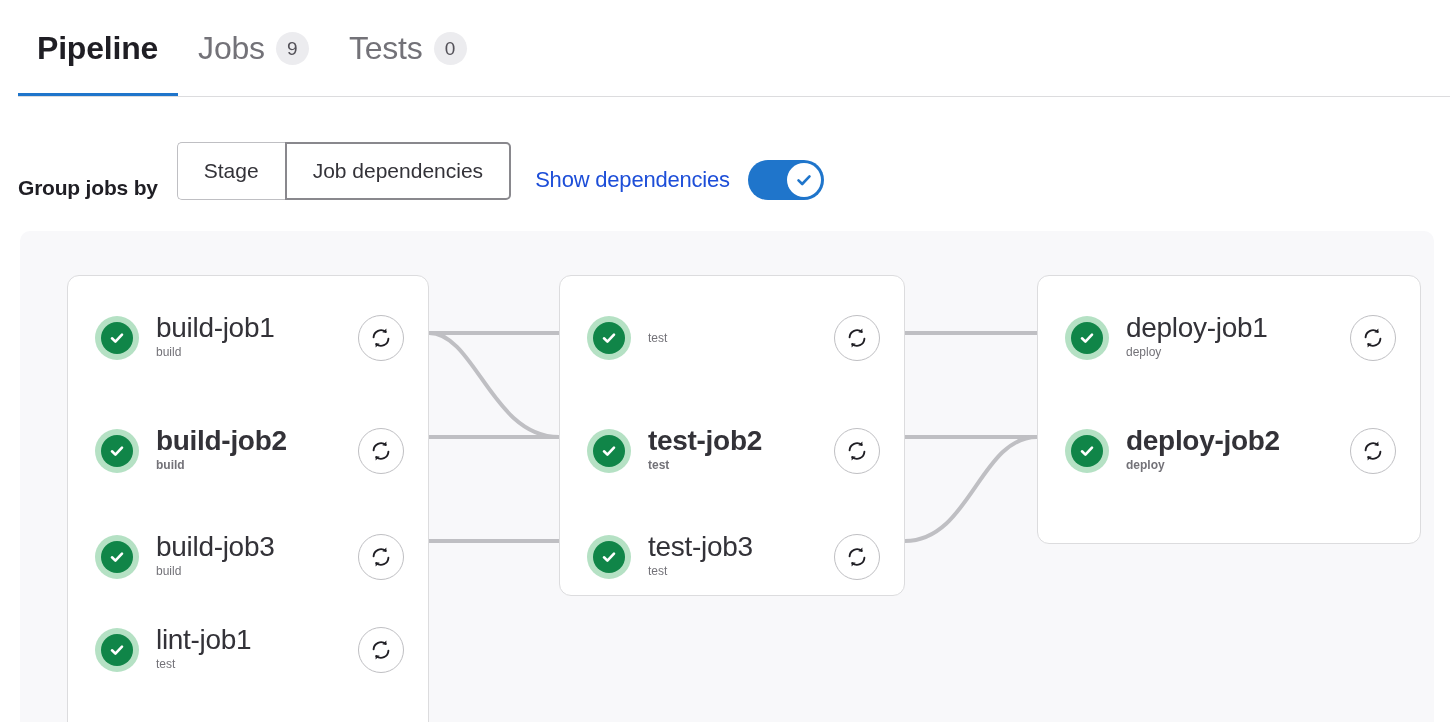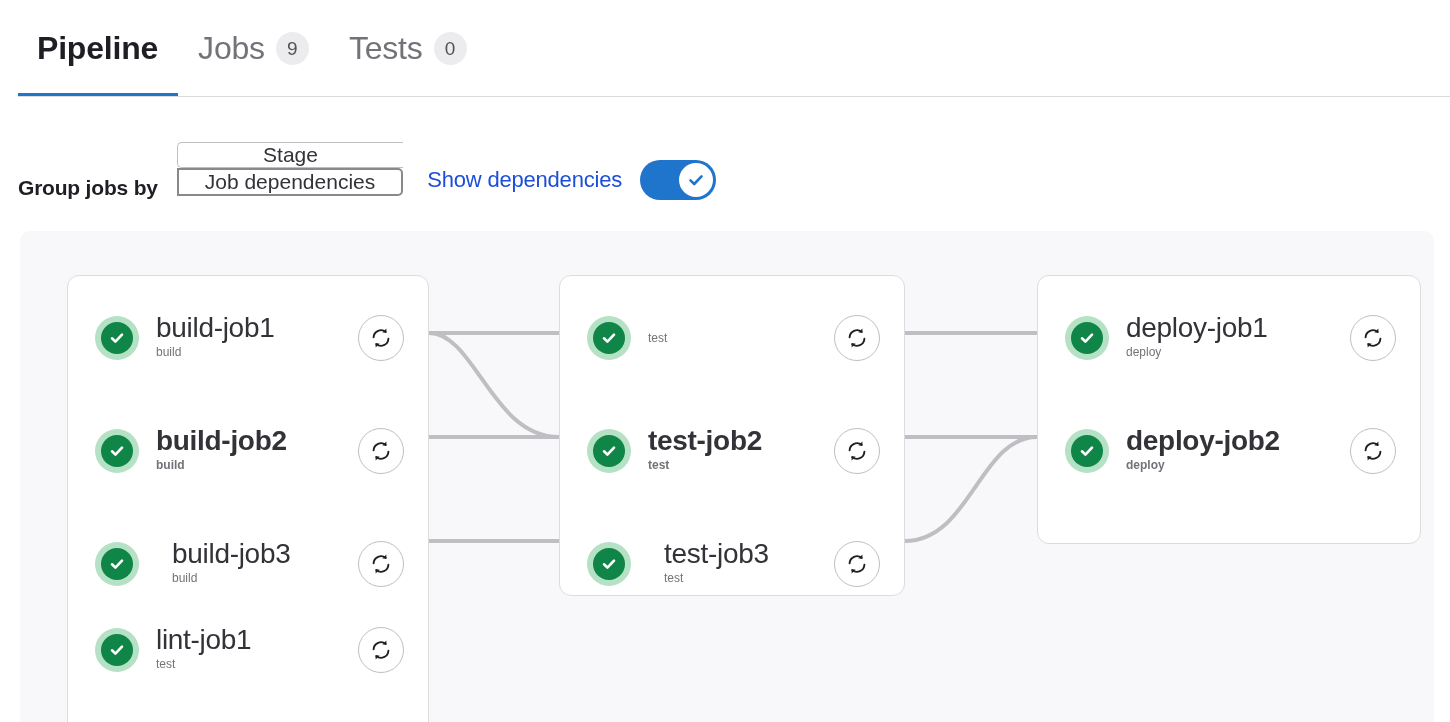--- a/index.html
+++ b/index.html
@@ -91,21 +91,20 @@
     font-weight: bold;
     color: #1f1e24;
     letter-spacing: -0.2px;
     white-space: nowrap;
   }
   .segmented {
     display: flex;
     margin-left: 19px;
     height: 58px;
     border-radius: 3px;
-    flex-direction: column;
   }
   .seg-btn {
     display: flex;
     align-items: center;
     justify-content: center;
     padding: 0 26px;
     font-size: 21px;
     color: #333238;
     background: #ffffff;
     border: 1px solid #bfbfc3;
@@ -185,21 +184,21 @@
     left: 0; right: 0;
     height: 58px;
     display: flex;
     align-items: center;
     padding: 0 24px 0 27px;
     box-sizing: border-box;
     cursor: pointer;
   }
   .job-0 { top: 33px; }
   .job-1 { top: 146px; font-weight: bold; }
-  .job-2 { top: 259px; gap: 16px; }
+  .job-2 { top: 252px; }
   .job-3 { top: 345px; }
 
   .status-icon {
     position: relative;
     width: 44px; height: 44px;
     flex: none;
     display: flex;
     align-items: center;
     justify-content: center;
   }

